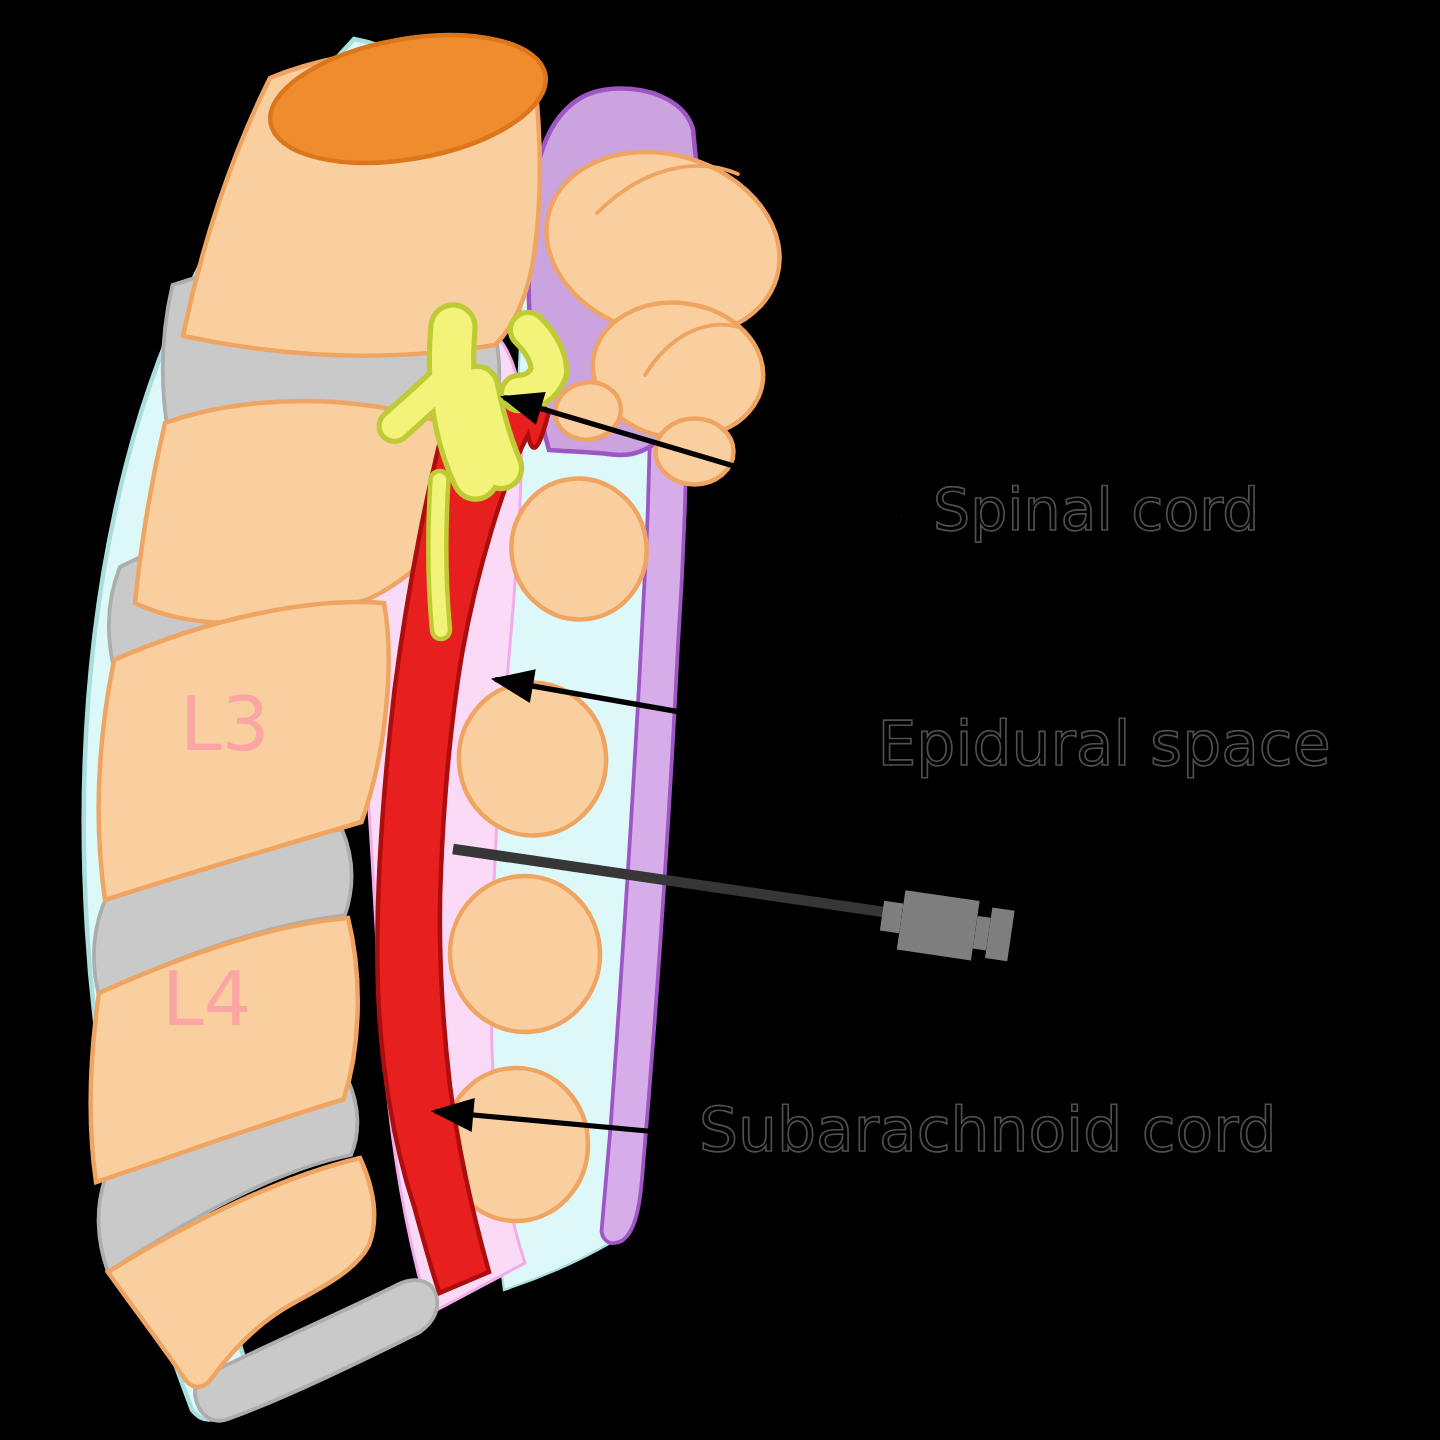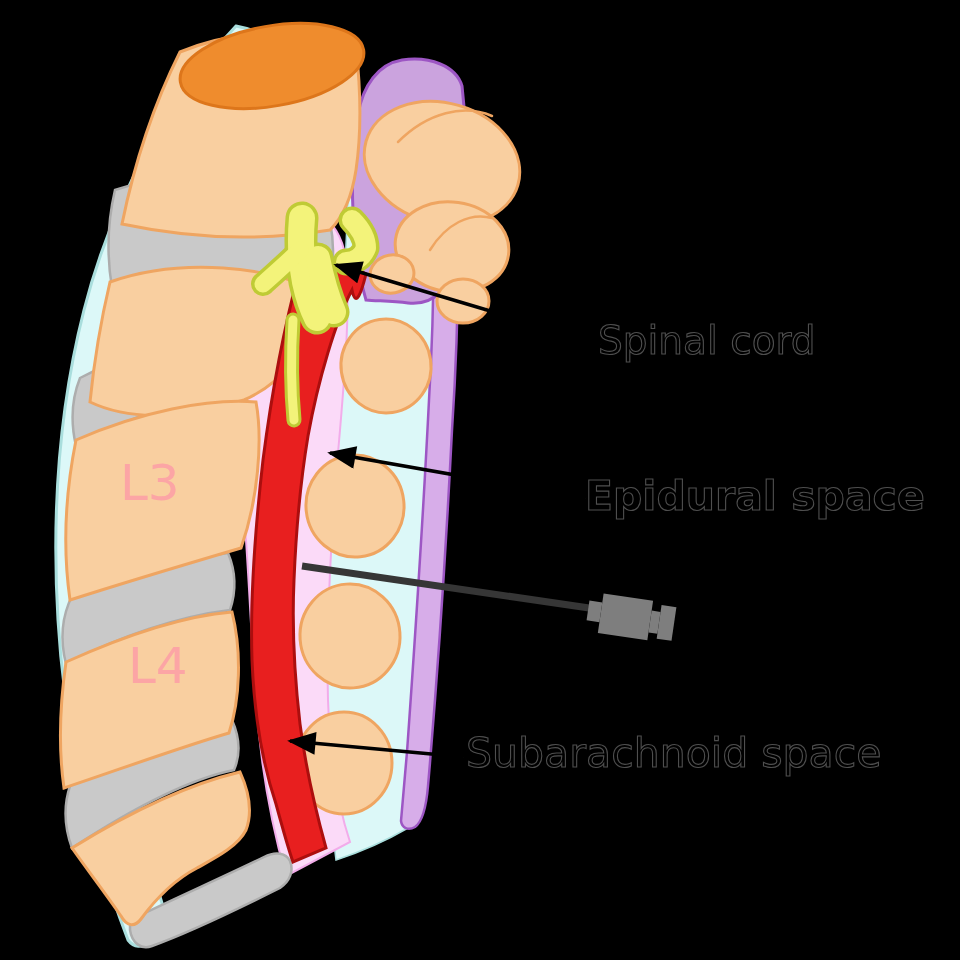--- a/index.html
+++ b/index.html
@@ -127,18 +127,18 @@
       <line class="arrow-faint" x1="601" y1="344" x2="336" y2="265"></line>
       <line class="arrow-faint" x1="586" y1="498" x2="330" y2="453"></line>
       <line class="arrow-faint" x1="464" y1="757" x2="290" y2="741"></line>
       <line class="arrow" x1="601" y1="344" x2="336" y2="265" marker-end="url(#ah)"></line>
       <line class="arrow" x1="586" y1="498" x2="330" y2="453" marker-end="url(#ah)"></line>
       <line class="arrow" x1="464" y1="757" x2="290" y2="741" marker-end="url(#ah)"></line>
     </g>
   </svg>
 
   <div class="bone-label" style="left:120px;top:458px;">L3</div>
-  <div class="bone-label" style="left:128px;top:641px;">L4</div>
+  <div class="bone-label" style="left:108px;top:641px;">L4</div>
 
-  <div class="ann-label" style="left:598px;top:321px;font-size:39px;">Spinal cord</div>
-  <div class="ann-label" style="left:585px;top:476px;font-weight:bold;">Epidural space</div>
-  <div class="ann-label" style="left:466px;top:733px;">Subarachnoid space</div>
+  <div class="ann-label" style="left:622px;top:321px;font-size:39px;">Spinal cord</div>
+  <div class="ann-label" style="left:585px;top:476px;">Epidural space</div>
+  <div class="ann-label" style="left:466px;top:733px;">Subarachnoid cord</div>
 </div>
 
 </body></html>

